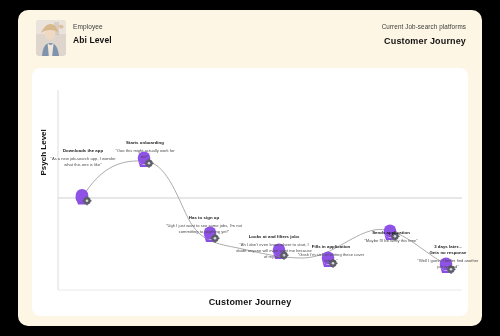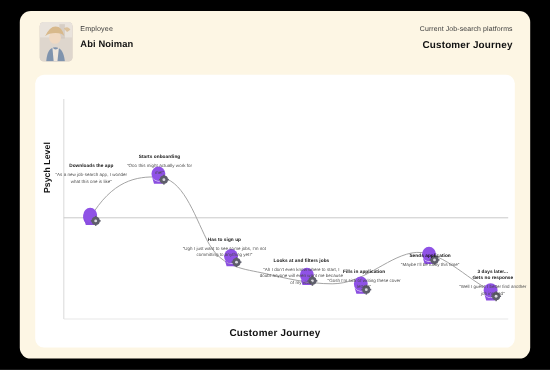--- a/index.html
+++ b/index.html
@@ -100,21 +100,21 @@
           <rect x="0" y="0" width="30" height="14" fill="#e9e3dc"></rect>
           <rect x="18" y="2" width="5" height="13" fill="#cfc5ba" opacity=".7"></rect>
           <ellipse cx="14" cy="14" rx="5.4" ry="5.8" fill="#f0d9c2"></ellipse>
           <path d="M5 13 q4 -9 9.5 -9 q6 0 8 9 q-2 -3 -8 -3 q-6 0 -9.5 3z" fill="#d8b98c"></path>
           <path d="M6 36 q1 -13 8.2 -13 q7.4 0 8.8 13z" fill="#7f93ad"></path>
           <path d="M11.6 23 q3 4 6 0 l-1.4 13 h-3.4z" fill="#efe6dc"></path>
           <path d="M22 6 q4 -3 6 1 l-3 2z" fill="#d8b98c" opacity=".8"></path>
         </svg>
       </div>
       <div class="emp-role">Employee</div>
-      <div class="emp-name">Abi Noiman</div>
+      <div class="emp-name">Abi Level</div>
       <div class="hdr-right">
         <div class="hdr-sub">Current Job-search platforms</div>
         <div class="hdr-title">Customer Journey</div>
       </div>
     </div>
 
     <div class="panel">
 
       <div class="y-label">Psych Level</div>
       <div class="x-label">Customer Journey</div>

